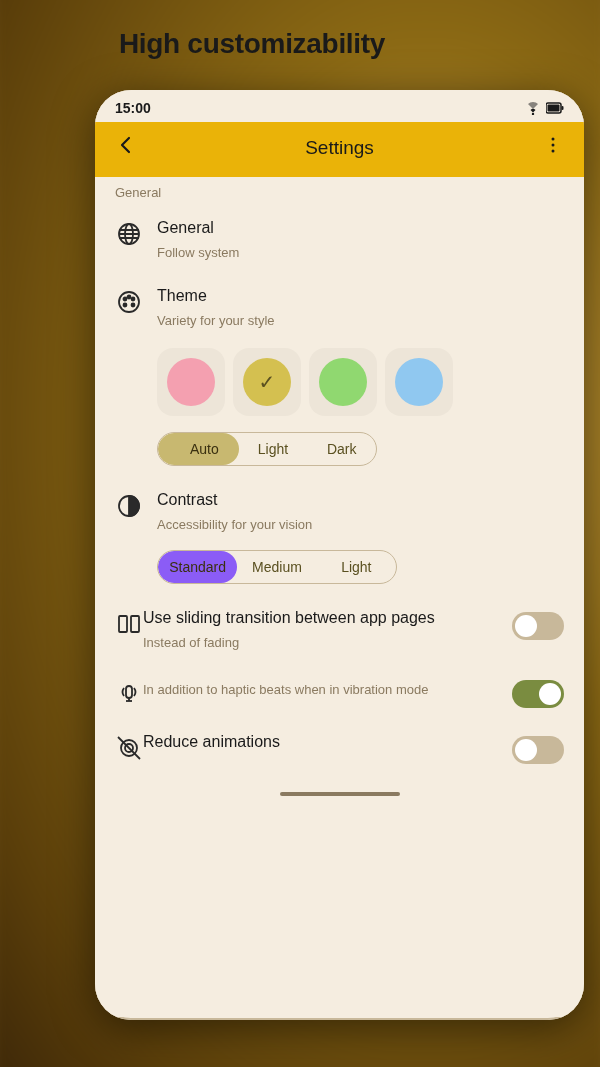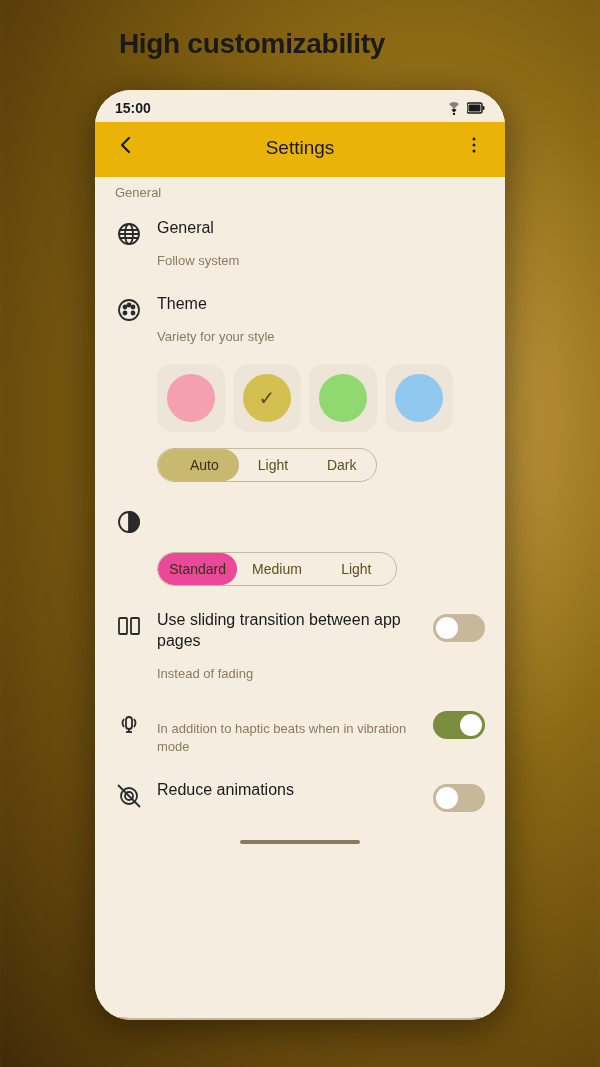--- a/index.html
+++ b/index.html
@@ -34,21 +34,21 @@
       font-size: 28px;
       font-weight: 600;
       color: #1a1a1a;
       letter-spacing: -0.3px;
     }
 
     .phone-frame {
       position: absolute;
       top: 90px;
       left: 95px;
-      width: 410px;
+      width: 489px;
       height: 930px;
       background: #f5ede0;
       border-radius: 36px;
       box-shadow: 0 8px 40px rgba(0,0,0,0.5), inset 0 0 0 2px #c8b89a;
       overflow: hidden;
       z-index: 3;
     }
 
     
     .status-bar {
@@ -148,21 +148,21 @@
       font-size: 16px;
       font-weight: 500;
       color: #1a1a1a;
       line-height: 1.3;
     }
 
     .settings-item-sub {
       font-size: 13px;
       color: #8a7a60;
       line-height: 1.4;
-      margin-top: 13px;
+      margin-top: 5px;
     }
 
     
     .color-swatches {
       display: flex;
       gap: 8px;
       padding: 6px 20px 12px 62px;
     }
 
     .swatch {
@@ -229,21 +229,21 @@
       text-align: center;
       font-size: 14px;
       font-weight: 500;
       cursor: pointer;
       color: #5a5020;
       background: transparent;
       border: none;
     }
 
     .contrast-btn.active {
-      background: #ec4899;
+      background: #8b5cf6;
       color: #3a3010;
       border-radius: 50px;
     }
 
     
     .toggle-switch {
       width: 52px;
       height: 28px;
       border-radius: 14px;
       position: relative;
@@ -270,21 +270,20 @@
       transition: left 0.2s;
     }
 
     .toggle-switch.off .toggle-knob { left: 3px; }
     .toggle-switch.on .toggle-knob { left: 27px; }
 
     .item-with-toggle {
       display: flex;
       align-items: flex-start;
       padding: 12px 20px;
-      gap: 14px;
     }
 
     .item-with-toggle .settings-text {
       flex: 1;
     }
 
     
     .bottom-indicator {
       width: 120px;
       height: 4px;
@@ -396,20 +395,24 @@
       <button class="theme-btn">Dark</button>
     </div>
 
     <div class="settings-item">
       <div class="settings-icon">
         <svg viewBox="0 0 24 24" fill="none" stroke="#2a2a2a" stroke-width="1.8">
           <circle cx="12" cy="12" r="10"></circle>
           <path d="M12 2 A10 10 0 0 1 12 22 Z" fill="#2a2a2a"></path>
         </svg>
       </div>
+      <div class="settings-text">
+        <div class="settings-item-title">Contrast</div>
+        <div class="settings-item-sub">Accessibility for your vision</div>
+      </div>
     </div>
 
     <div class="contrast-toggle">
       <button class="contrast-btn active">Standard</button>
       <button class="contrast-btn">Medium</button>
       <button class="contrast-btn">Light</button>
     </div>
 
     <div class="item-with-toggle">
       <div class="settings-icon">

